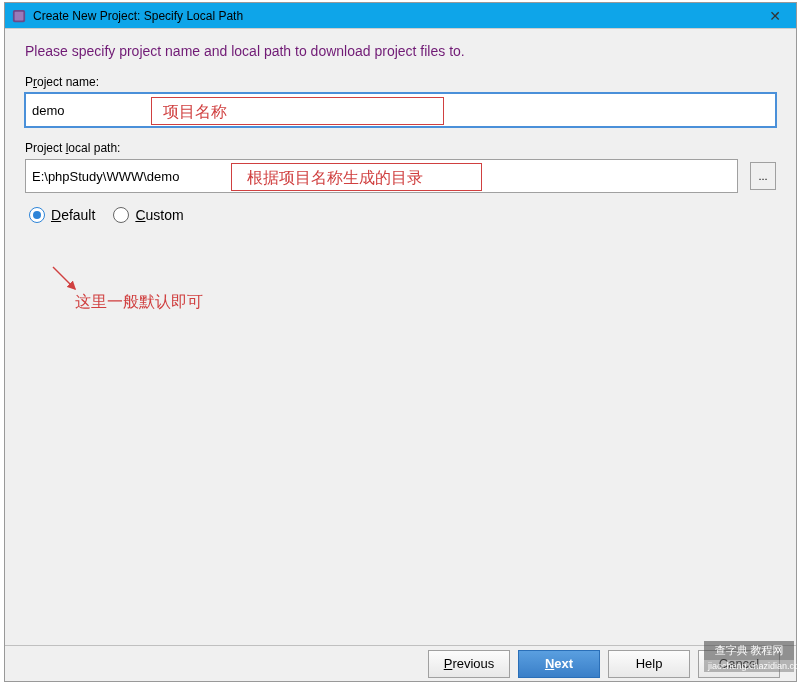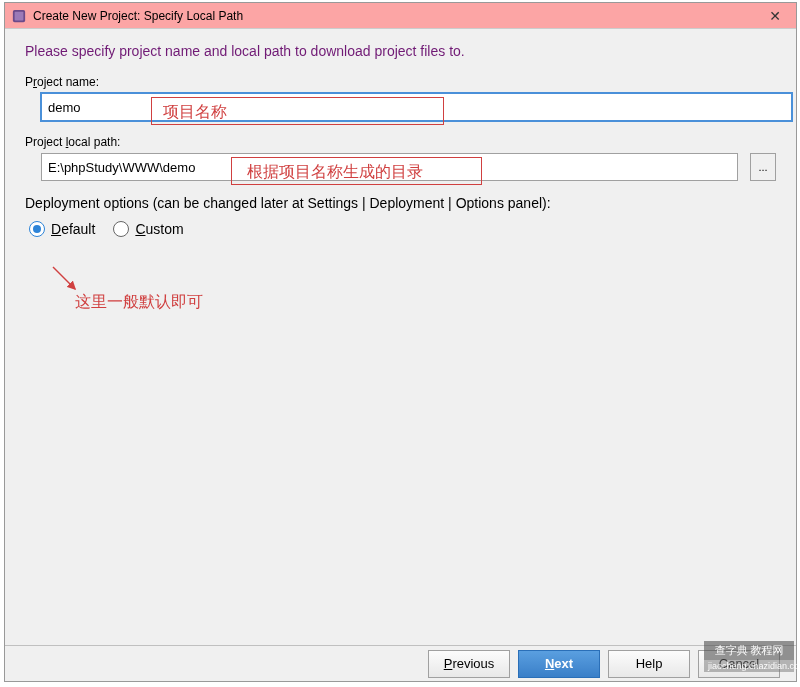--- a/index.html
+++ b/index.html
@@ -18,21 +18,21 @@
     .window {
       width: 793px;
       height: 680px;
       border: 1px solid #999;
       background: #f0f0f0;
       position: relative;
       margin: 2px 0 0 4px;
     }
     .title-bar {
       height: 26px;
-      background: #fca5a5;
+      background: #0ea5e9;
       border-bottom: 1px solid #ccc;
       display: flex;
       align-items: center;
       padding: 0 6px;
       position: relative;
     }
     .title-bar-icon {
       width: 16px;
       height: 16px;
       margin-right: 6px;
@@ -78,25 +78,24 @@
       margin-bottom: 4px;
       display: block;
     }
     .underline {
       text-decoration: underline;
     }
     .text-input {
       width: 100%;
       height: 28px;
       border: 1px solid #a0a0a0;
-      padding: 4px 6px;
+      padding: 16px 6px;
       font-size: 13px;
       font-family: inherit;
       background: #fff;
-      margin-left: 16px;
     }
     .text-input.focused {
       border: 1px solid #4a90d9;
       outline: 1px solid #4a90d9;
     }
     .field-group {
       margin-bottom: 14px;
       position: relative;
     }
     .path-row {
@@ -267,21 +266,20 @@
         <span>Project </span><span class="underline">l</span><span>ocal path:</span>
       </label>
       <div class="path-row">
         <input type="text" class="text-input" value="E:\phpStudy\WWW\demo" style="">
         <button class="browse-btn">...</button>
       </div>
       <div class="annotation-box" style="left:206px; top:22px; width:251px; height:28px;"></div>
       <div class="annotation-text" style="left:222px; top:27px;">根据项目名称生成的目录</div>
     </div>
 
-    <div class="deployment-label">Deployment options (can be changed later at Settings | Deployment | Options panel):</div>
 
     <div class="radio-group">
       <div class="radio-option">
         <span class="radio-circle selected"></span>
         <span class="radio-label"><span class="underline">D</span><span>efault</span></span>
       </div>
       <div class="radio-option">
         <span class="radio-circle"></span>
         <span class="radio-label"><span class="underline">C</span><span>ustom</span></span>
       </div>

